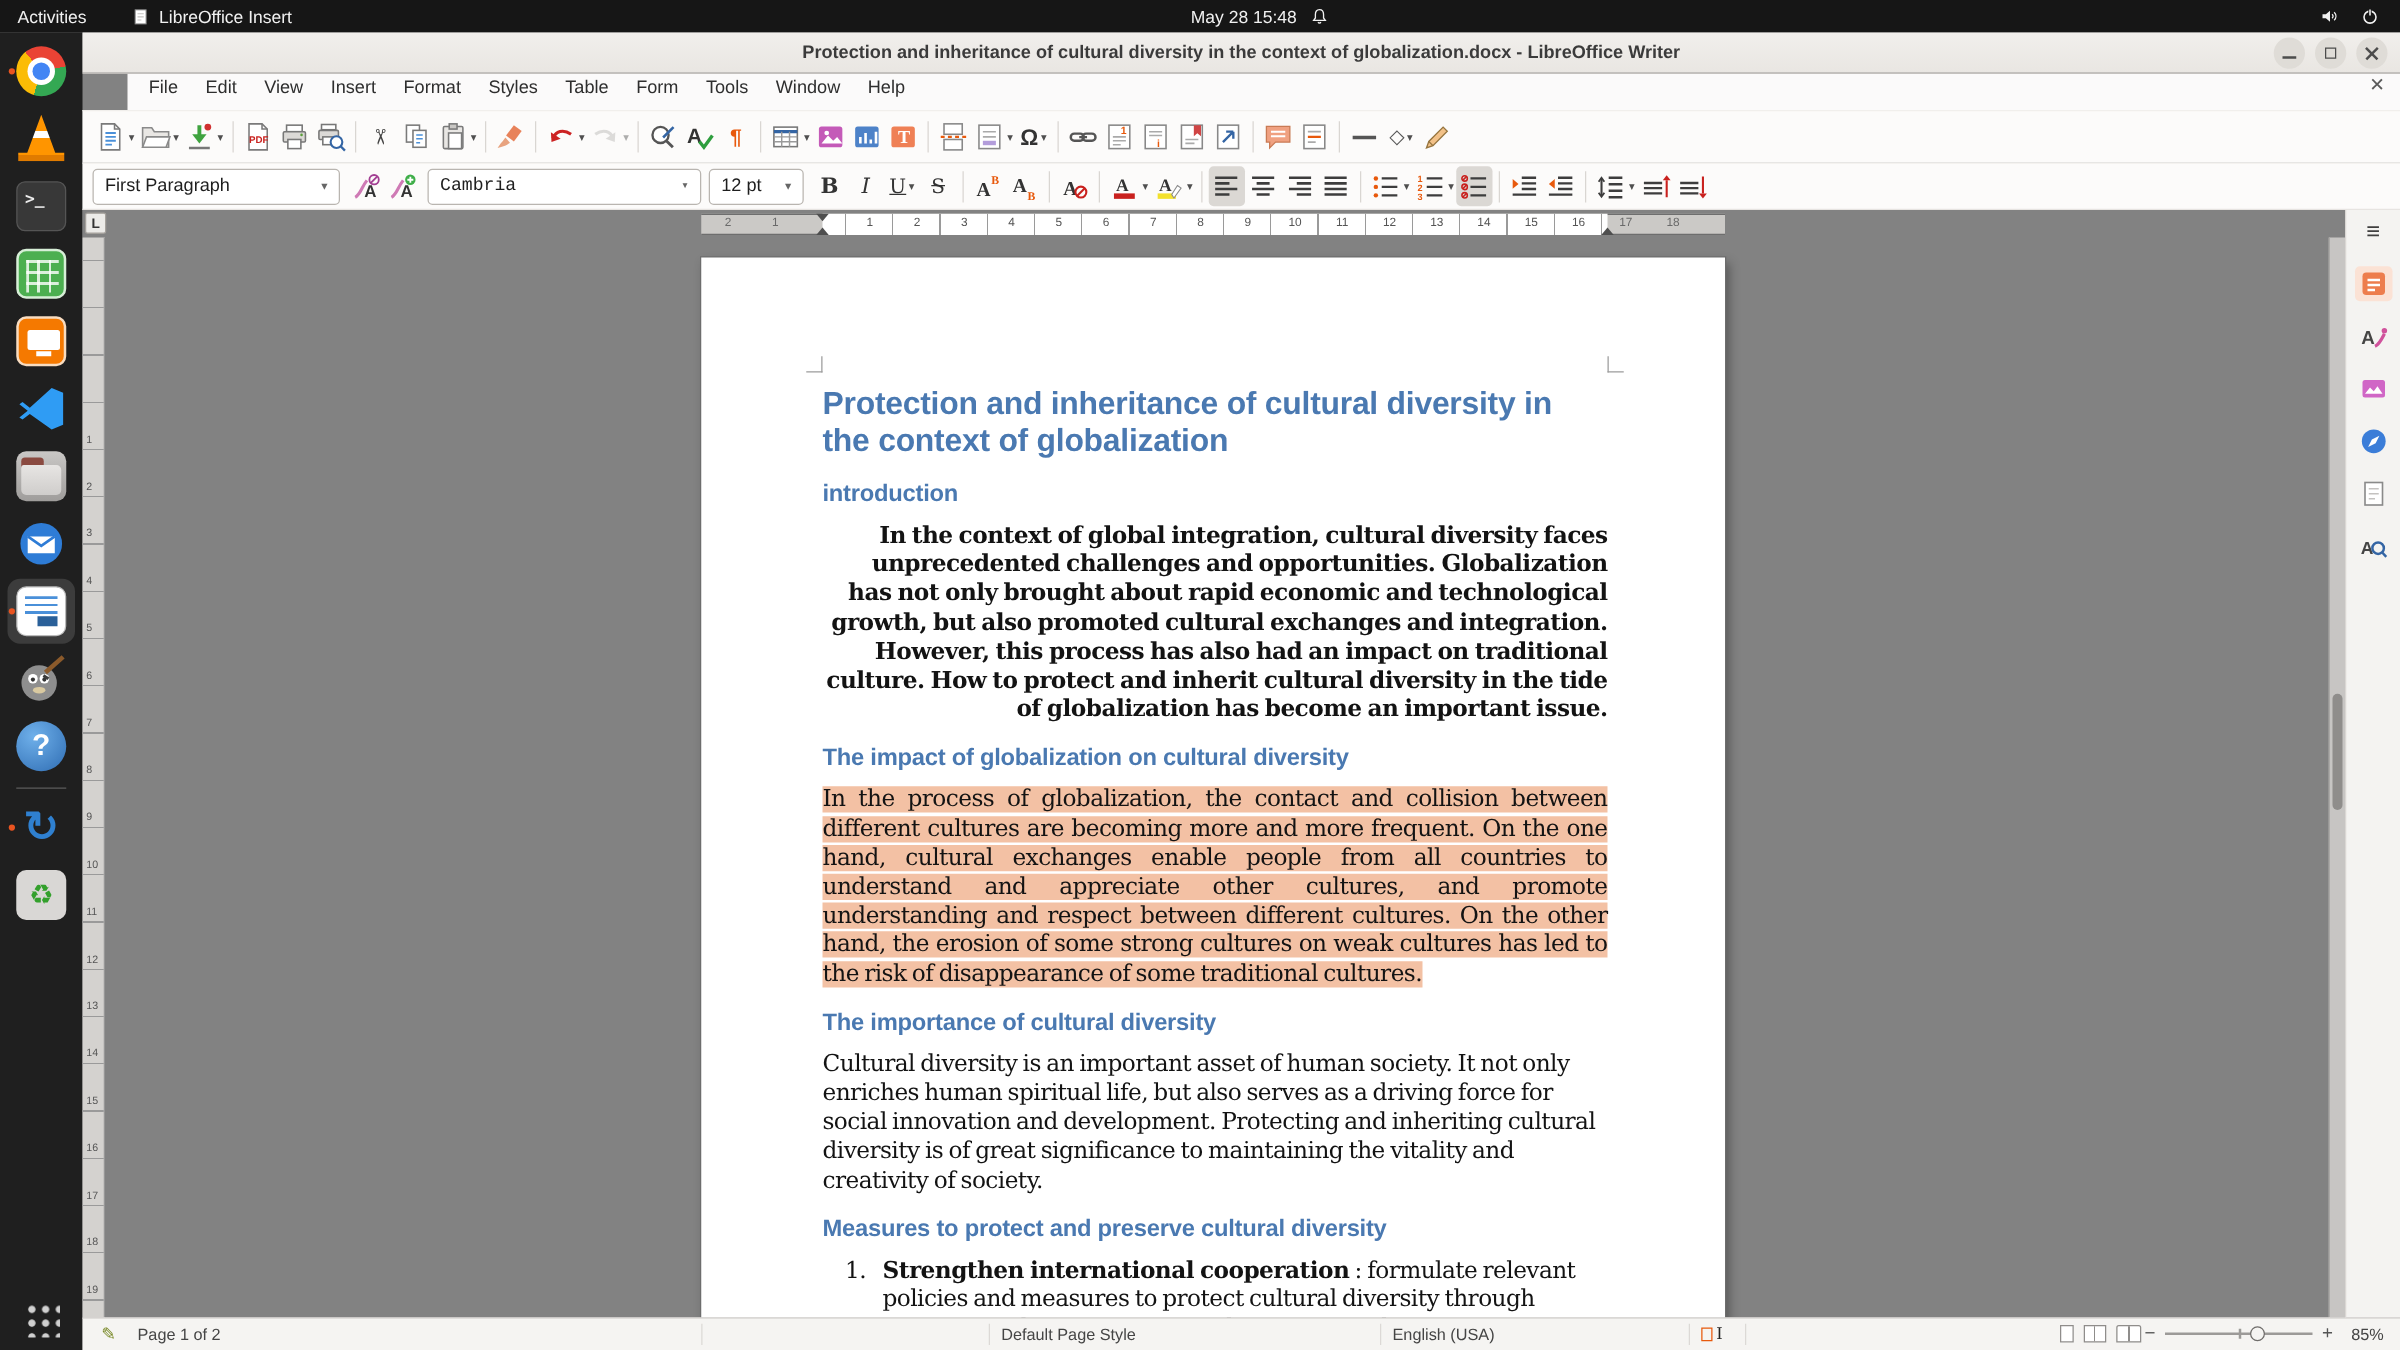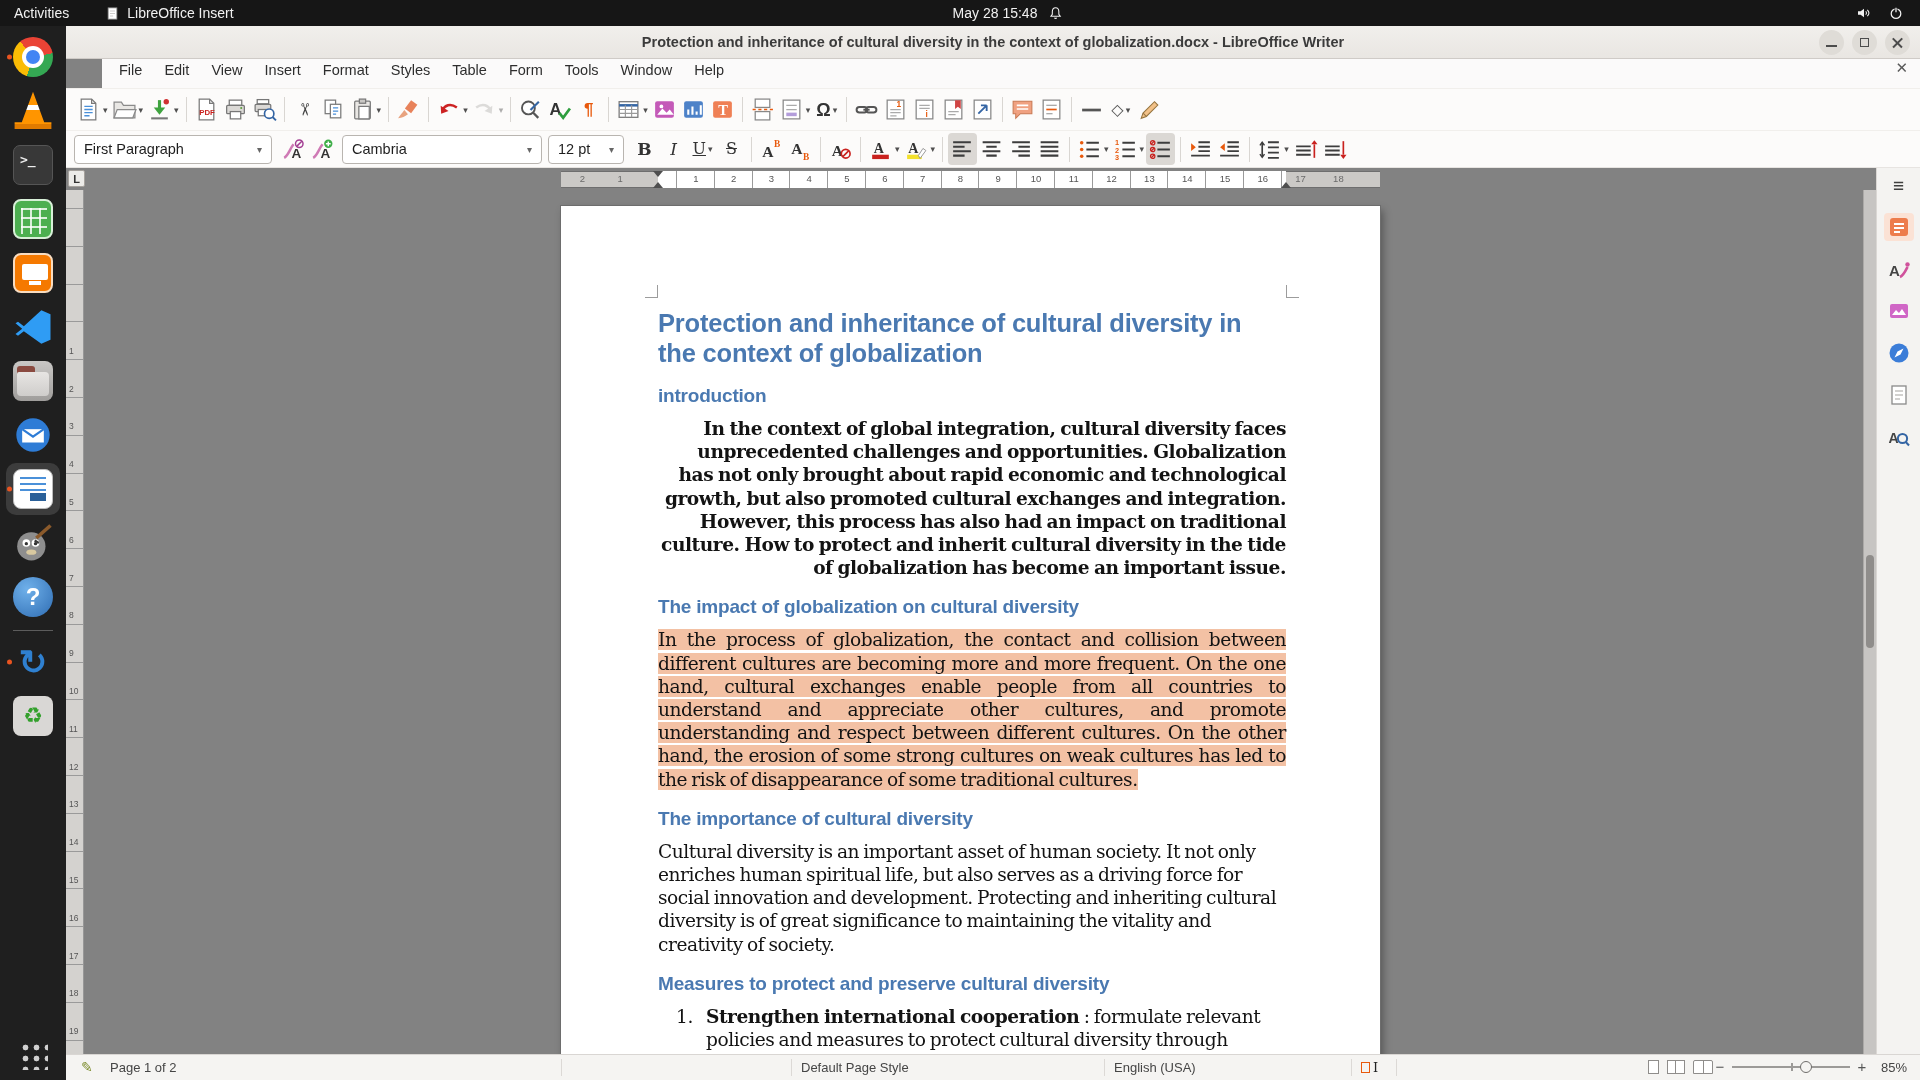--- a/index.html
+++ b/index.html
@@ -100,21 +100,21 @@
   .g-i{font-style:italic;font-size:17px;font-family:"DejaVu Serif",serif;}
   .g-u{text-decoration:underline;font-size:16px;font-family:"DejaVu Serif",serif;}
   .g-s{text-decoration:line-through;font-size:16px;font-family:"DejaVu Serif",serif;}
 
   .fmtbar{height:38px;background:#fcfbfa;display:flex;align-items:center;padding:0 8px;
           border-top:1px solid #f1efec;border-bottom:1px solid #e7e4e1;}
   .combo{height:29px;border:1px solid #b9b5b0;border-radius:4px;background:#fff;display:flex;
          align-items:center;padding:0 9px;font-size:14.5px;color:#1e1e1e;margin-right:6px;}
   .combo .car{margin-left:auto;color:#666;font-size:10px;padding-left:8px;}
   .combo.style{width:198px;}
-  .combo.font{width:200px;font-family:Liberation Sans, sans-serif;}
+  .combo.font{width:219px;font-family:Liberation Mono, monospace;}
   .combo.size{width:76px;}
 
   
   .mid{flex:1;display:flex;min-height:0;}
   .left-col{flex:1;display:flex;flex-direction:column;min-width:0;}
   .ruler-row{height:22px;background:#828282;position:relative;flex:none;}
   .tabsel{position:absolute;left:2px;top:2px;width:17px;height:17px;background:#ecebe8;
           border:1px solid #a5a19c;border-radius:2px;color:#333;font:bold 11px "Liberation Sans";
           display:flex;align-items:center;justify-content:center;}
   .tabsel::before{content:"L";}

